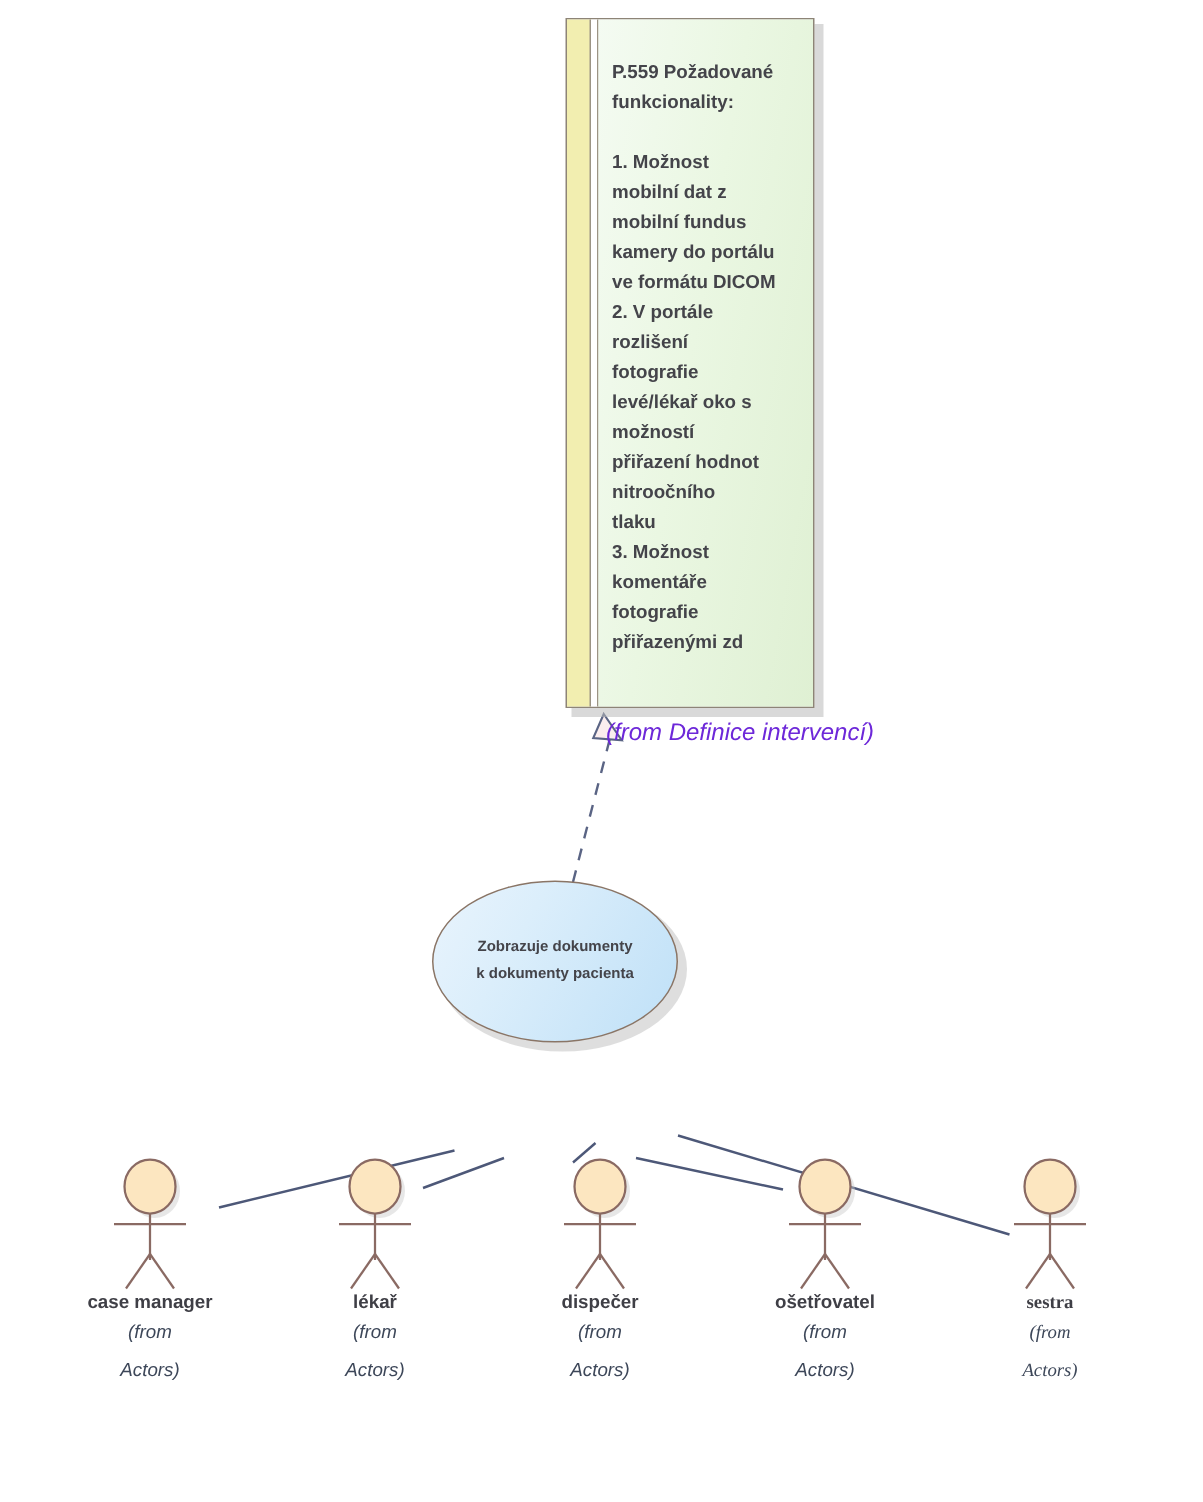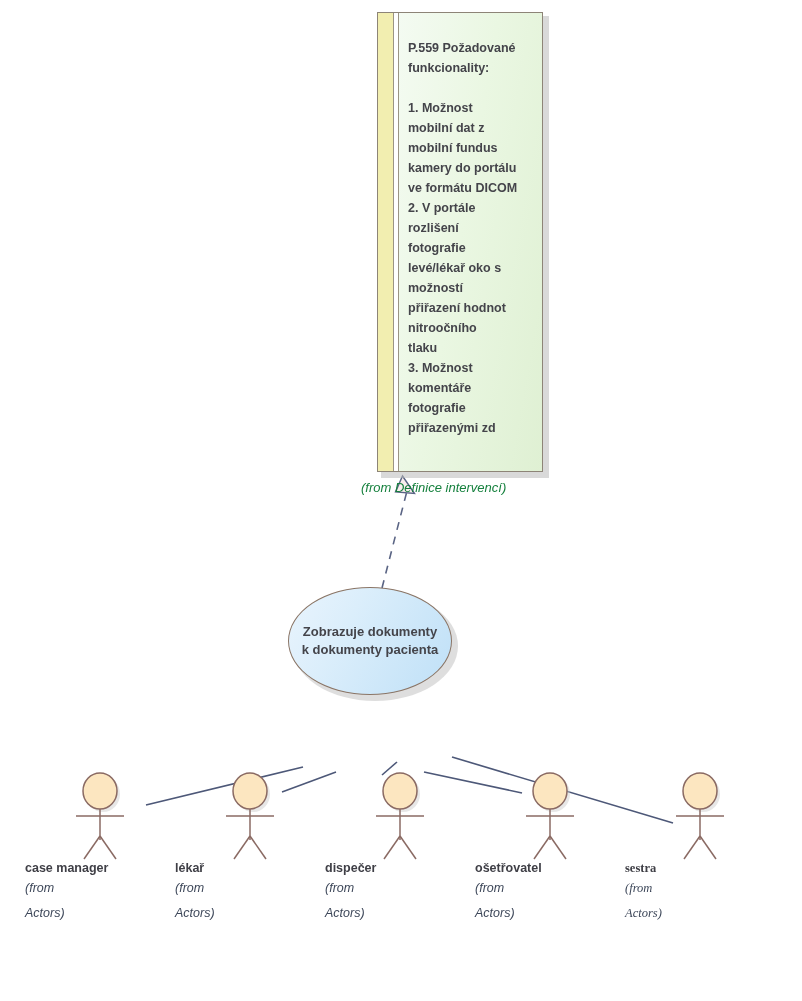--- a/index.html
+++ b/index.html
@@ -78,26 +78,26 @@
     font-size: 12.5px;
     font-weight: bold;
     line-height: 20px;
     color: #44444a;
     white-space: pre;
   }
   .note-blank { height: 20px; }
 
   .note-from {
     position: absolute;
-    left: 361px;
+    left: 404px;
     top: 480px;
     width: 200px;
     font-style: italic;
-    font-size: 13px;
-    color: #15803d;
+    font-size: 16px;
+    color: #6d28d9;
     white-space: nowrap;
   }
 
   
   .usecase {
     position: absolute;
     left: 288px;
     top: 587px;
     width: 166px;
     height: 110px;
@@ -118,31 +118,32 @@
     border: 1px solid #8a7566;
     box-sizing: border-box;
     background: linear-gradient(120deg, #e9f4fd 0%, #dbeefb 35%, #bfe0f7 100%);
     display: flex;
     flex-direction: column;
     align-items: center;
     justify-content: center;
   }
   .usecase-body span {
     display: block;
-    font-size: 13px;
+    font-size: 10px;
     font-weight: bold;
     line-height: 18px;
     color: #44444a;
     white-space: nowrap;
   }
 
   
   .actor {
     position: absolute;
     width: 150px;
+    text-align: center;
   }
   .actor-fig {
     position: relative;
     width: 150px;
     height: 92px;
   }
   .actor-name {
     font-size: 12.5px;
     font-weight: bold;
     color: #3f3f46;

